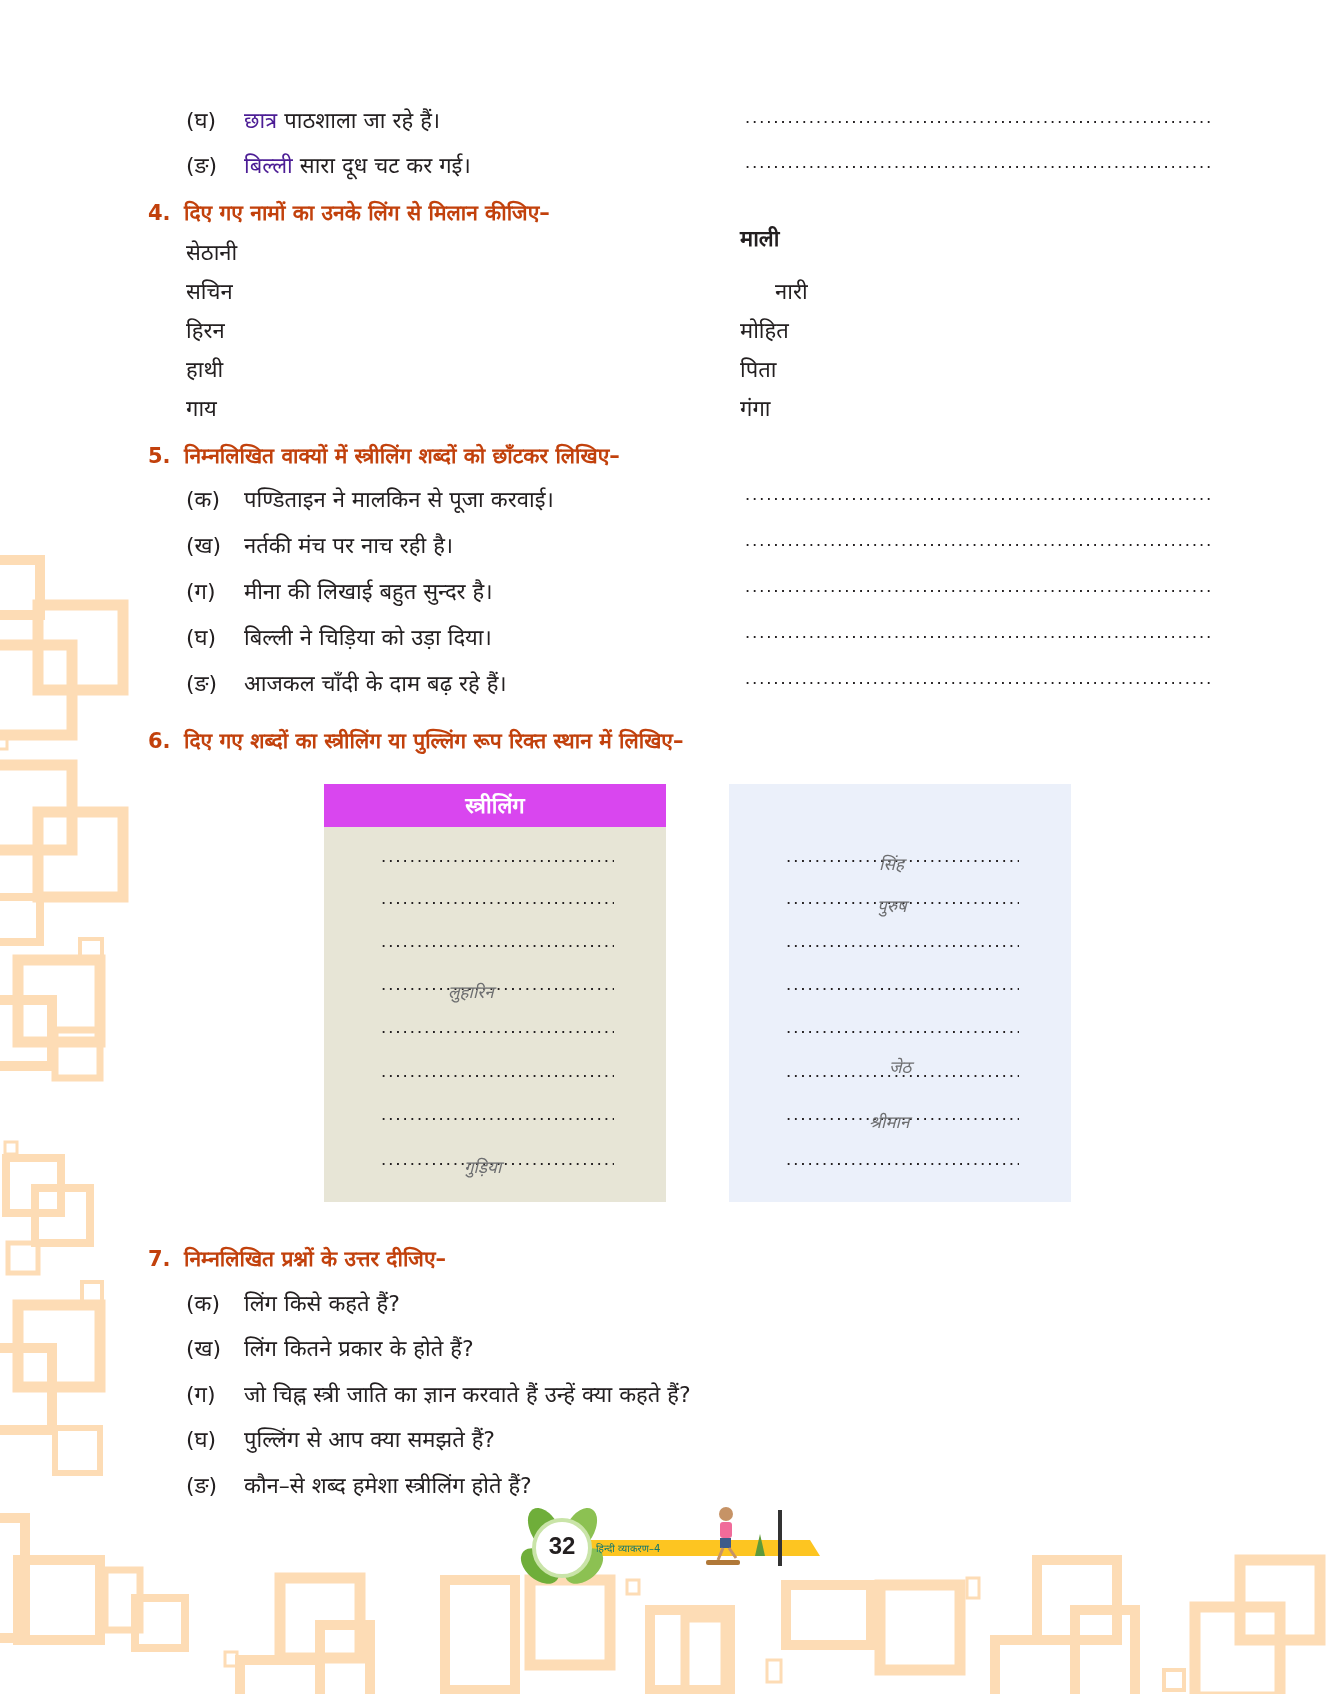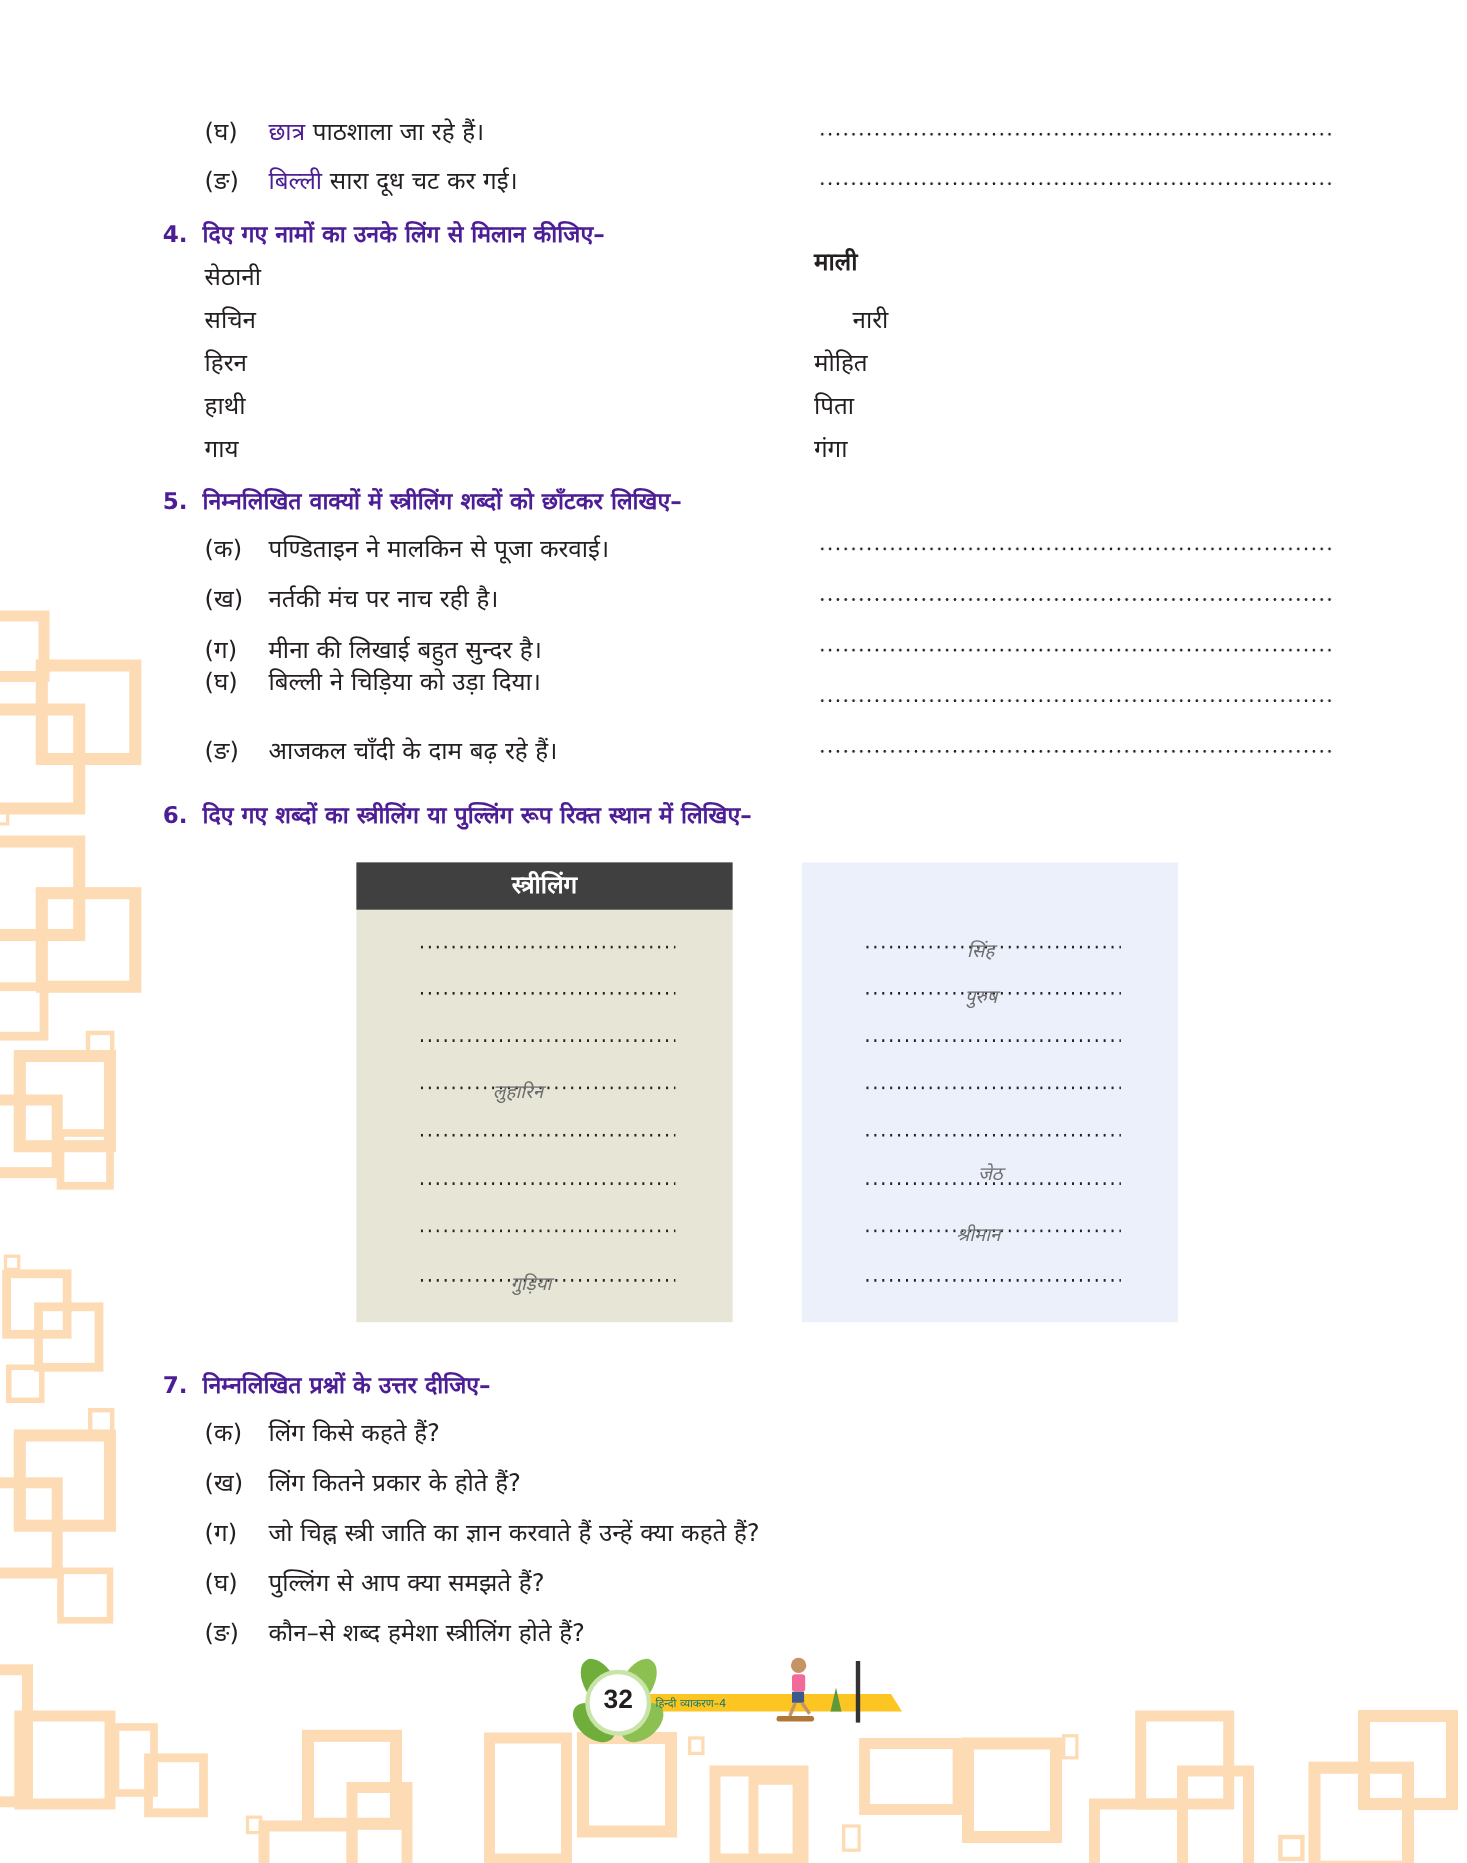--- a/index.html
+++ b/index.html
@@ -14,21 +14,21 @@
     position: absolute; left: 186px; font-size: 22px; line-height: 30px; white-space: nowrap;
   }
   .line .lbl { display: inline-block; width: 58px; }
   .hl { color: #4c1d95; }
   .dots {
     position: absolute; left: 744px; width: 470px; height: 4px;
     background-image: radial-gradient(circle, #231f20 1.2px, transparent 1.4px);
     background-size: 7.1px 4px; background-repeat: repeat-x;
   }
   .q-head {
-    position: absolute; left: 148px; font-size: 21px; font-weight: bold; color: #4c1d95;
+    position: absolute; left: 148px; font-size: 21px; font-weight: bold; color: #c2410c;
     line-height: 30px; white-space: nowrap;
   }
   .q-head .num { display: inline-block; width: 36px; }
   .match { position: absolute; font-size: 22px; line-height: 30px; }
   .box {
     position: absolute; top: 784px; width: 342px; height: 418px;
   }
   .box .hdr {
     height: 43px; color: #fff; font-size: 22px; font-weight: bold; text-align: center; line-height: 43px;
   }
@@ -124,35 +124,35 @@
 </div>
 <div class="dots" style="top:497px;"></div>
 <div class="line" style="top:531px;">
   <span class="lbl">(ख)</span><span>नर्तकी मंच पर नाच रही है।</span>
 </div>
 <div class="dots" style="top:543px;"></div>
 <div class="line" style="top:577px;">
   <span class="lbl">(ग)</span><span>मीना की लिखाई बहुत सुन्दर है।</span>
 </div>
 <div class="dots" style="top:589px;"></div>
-<div class="line" style="top:606px;">
+<div class="line" style="top:623px;">
   <span class="lbl">(घ)</span><span>बिल्ली ने चिड़िया को उड़ा दिया।</span>
 </div>
 <div class="dots" style="top:635px;"></div>
 <div class="line" style="top:669px;">
   <span class="lbl">(ङ)</span><span>आजकल चाँदी के दाम बढ़ रहे हैं।</span>
 </div>
 <div class="dots" style="top:681px;"></div>
 
 <div class="q-head" style="top:726px;">
   <span class="num">6.</span><span>दिए गए शब्दों का स्त्रीलिंग या पुल्लिंग रूप रिक्त स्थान में लिखिए–</span>
 </div>
 
 <div class="box" style="left:324px; background:#e7e5d6;">
-  <div class="hdr" style="background:#404040;">स्त्रीलिंग</div>
+  <div class="hdr" style="background:#d946ef;">स्त्रीलिंग</div>
   <div class="row" style="top:75px;"></div>
   <div class="row" style="top:117px;"></div>
   <div class="row" style="top:160px;"></div>
   <div class="row" style="top:203px;"></div>
   <span class="hand" style="left:124px; top:196px;">लुहारिन</span>
   <div class="row" style="top:246px;"></div>
   <div class="row" style="top:290px;"></div>
   <div class="row" style="top:333px;"></div>
   <div class="row" style="top:378px;"></div>
   <span class="hand" style="left:140px; top:371px;">गुड़िया</span>

